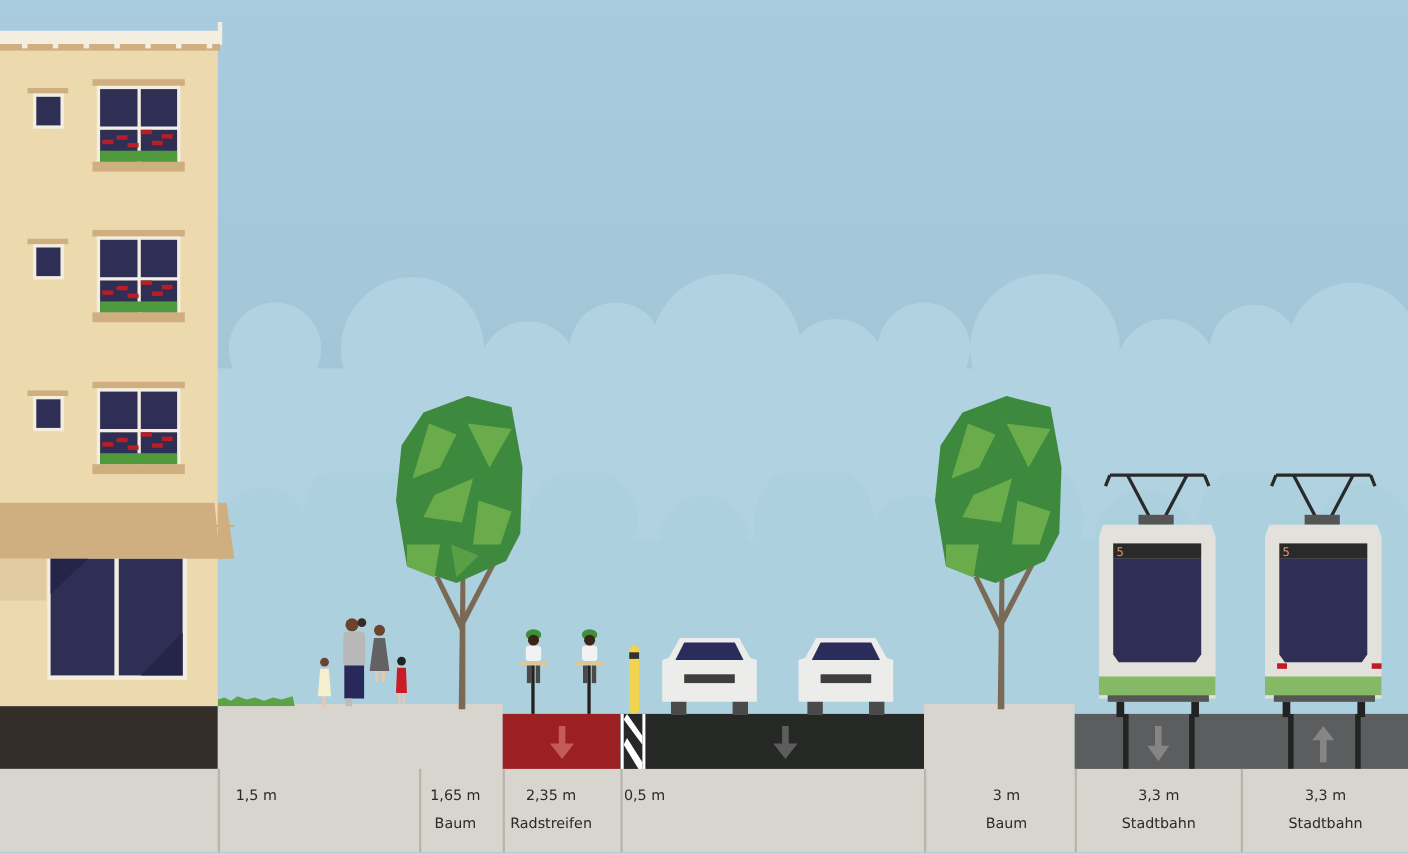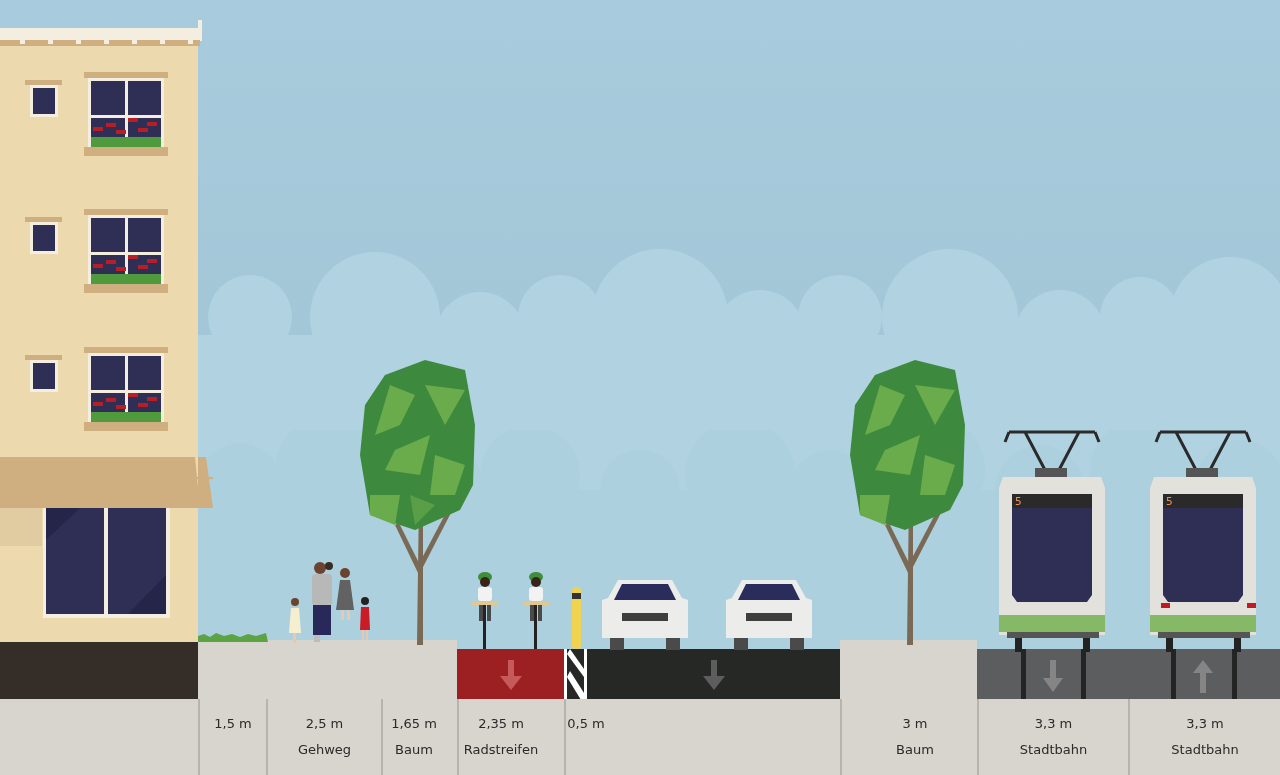--- a/index.html
+++ b/index.html
@@ -242,24 +242,20 @@
     <use href="#tram" x="151"></use>
     <rect x="166" y="173" width="9" height="5" fill="#c01a22"></rect>
       <rect x="252" y="173" width="9" height="5" fill="#c01a22"></rect>
   </svg>
 
   <div class="labels-row">
     <div class="seg-label" style="left:0;width:198px;border-left:none"></div>
     <div class="seg-label" style="left:198px;width:68px">
       <div class="w">1,5 m</div>
     </div>
-    <div class="seg-label" style="left:266px;width:115px">
-      <div class="w">2,5 m</div>
-      <div class="n">Gehweg</div>
-    </div>
     <div class="seg-label" style="left:381px;width:64px">
       <div class="w">1,65 m</div>
       <div class="n">Baum</div>
     </div>
     <div class="seg-label" style="left:457px;width:86px">
       <div class="w">2,35 m</div>
       <div class="n">Radstreifen</div>
     </div>
     <div class="seg-label" style="left:564px;width:38px;overflow:visible">
       <div class="w" style="left:-6px;right:-10px;white-space:nowrap">0,5 m</div>

